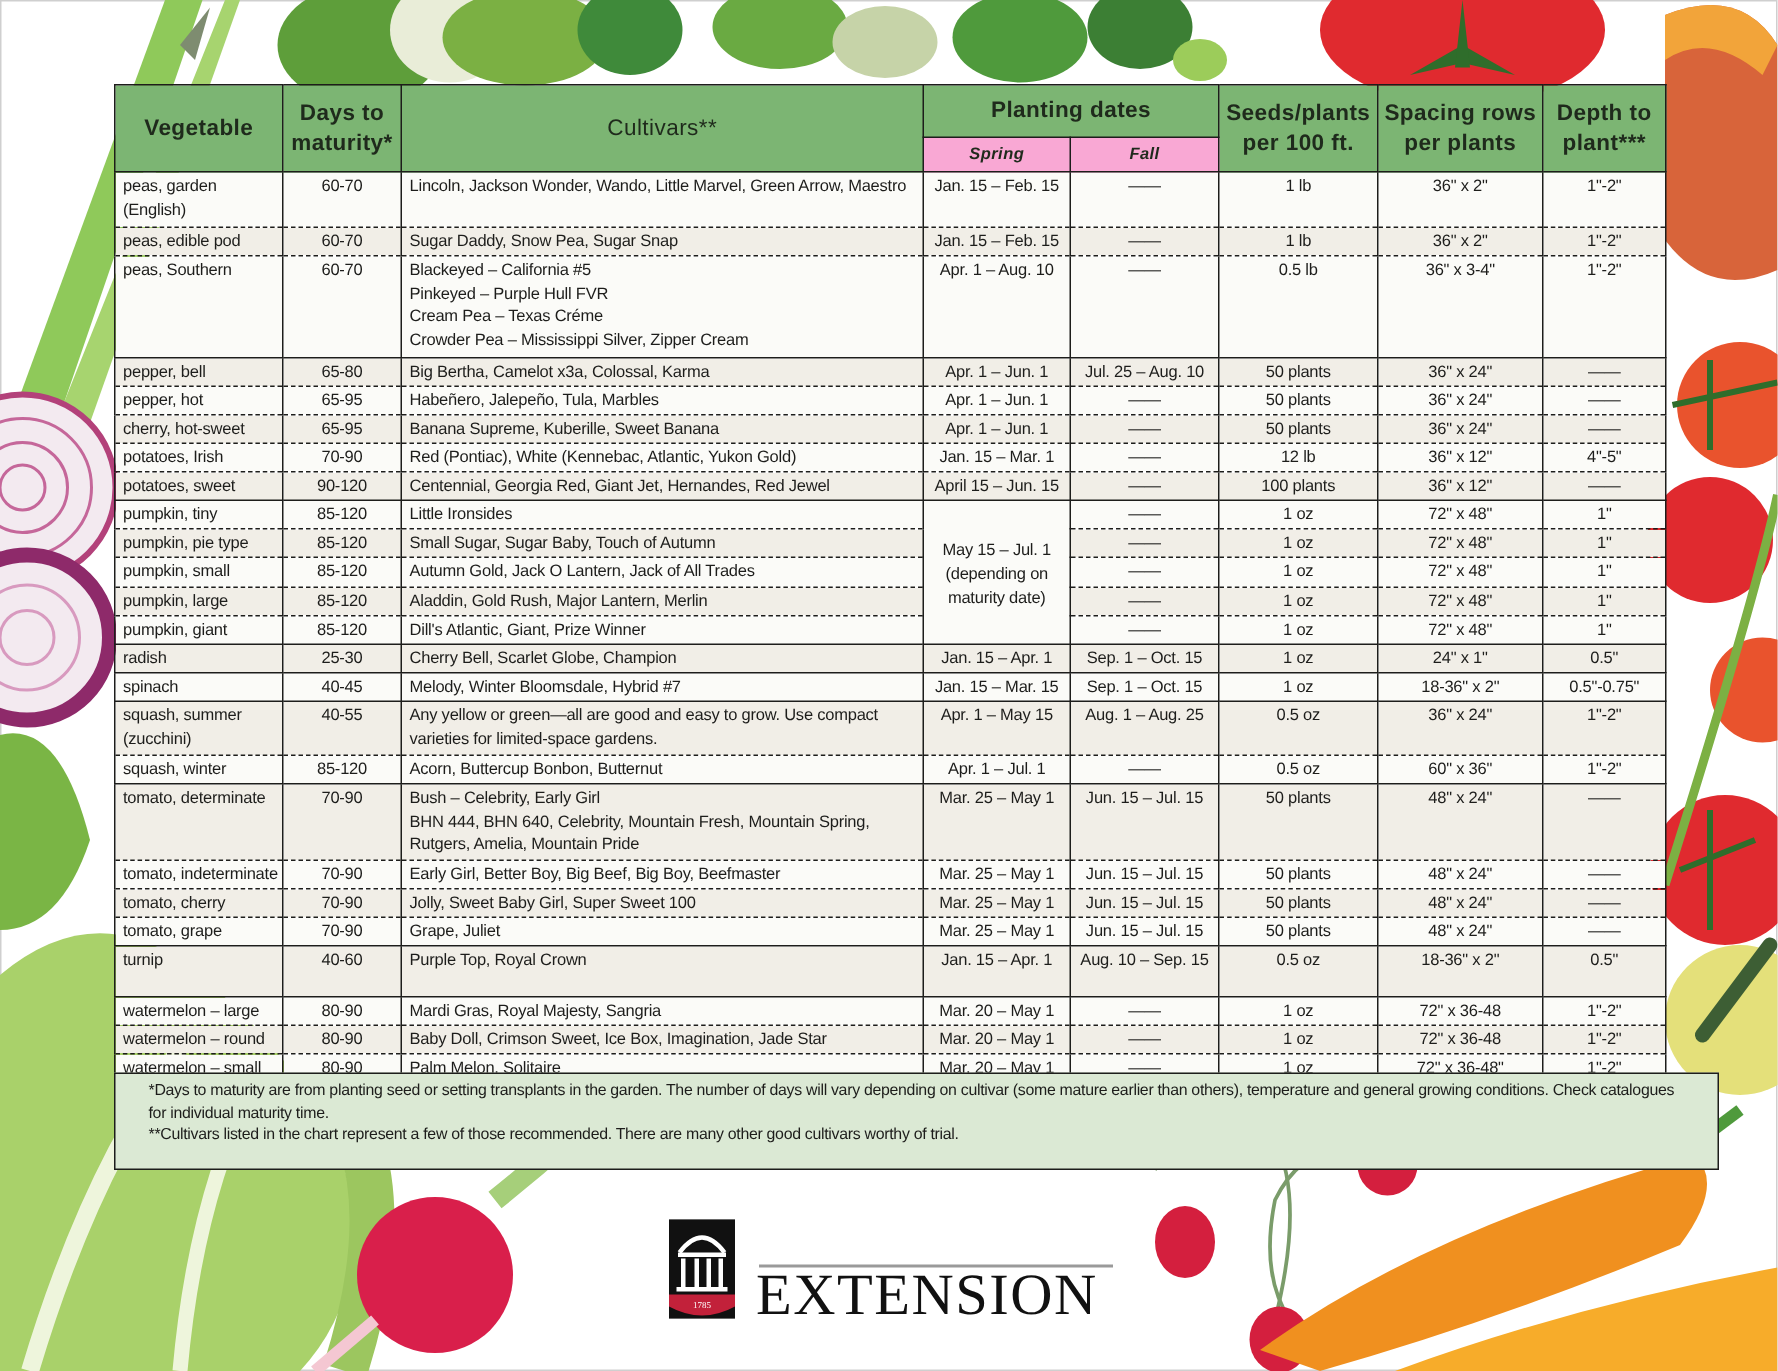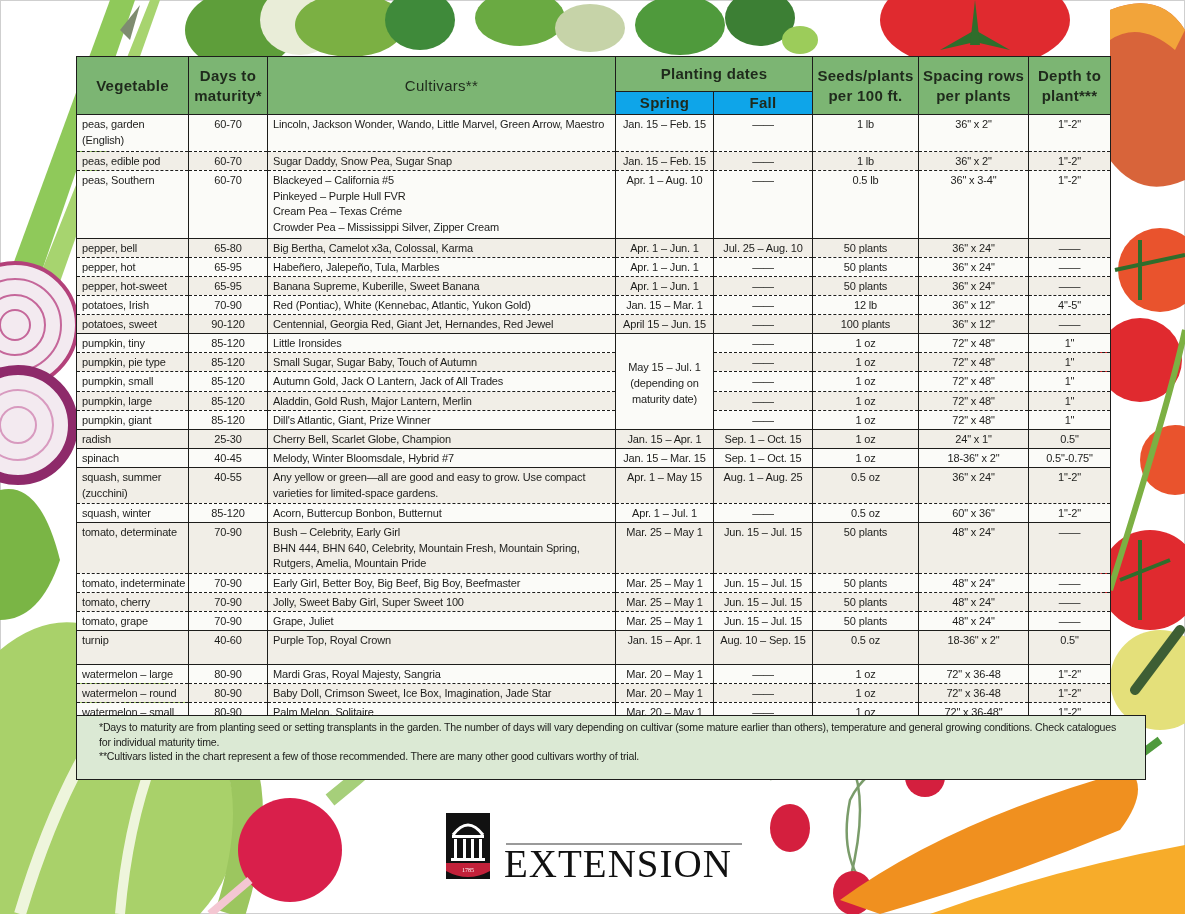--- a/index.html
+++ b/index.html
@@ -15,21 +15,21 @@
   table.grid {
     border-collapse: collapse; width: 1034px; table-layout: fixed;
     font-family: "Liberation Sans Narrow", "Liberation Sans", sans-serif;
     font-size: 11px; color: #1d1d1b;
   }
   table.grid th {
     background: #7cb573; color: #1f2a1c; font-weight: bold;
     border: 1.5px solid #1d1d1b; font-size: 15px; line-height: 20px;
     letter-spacing: 0.3px; padding: 0;
   }
-  table.grid th.sub { background: #0ea5e9; font-size: 15px; height: 22px; }
+  table.grid th.sub { background: #f9a8d4; font-size: 11px; height: 22px; font-style: italic; }
   table.grid td {
     border-left: 1.5px solid #1d1d1b; border-right: 1.5px solid #1d1d1b;
     border-bottom: 1px dashed #1d1d1b;
     padding: 2px 5px 0 5px; vertical-align: top; line-height: 15.6px;
     letter-spacing: -0.15px; white-space: nowrap; overflow: hidden;
   }
   table.grid td.c { text-align: center; }
   table.grid tr.shade td { background: #f1eee7; }
   table.grid tr.plain td { background: #fbfbf8; }
   table.grid tr.solid td { border-bottom: 1.5px solid #1d1d1b; }
@@ -197,21 +197,21 @@
         <td class="c">65-95</td>
         <td>Habeñero, Jalepeño, Tula, Marbles</td>
         <td class="c">Apr. 1 – Jun. 1</td>
         <td class="c">——</td>
         <td class="c">50 plants</td>
         <td class="c">36" x 24"</td>
         <td class="c">——</td>
       </tr>
 
       <tr class="shade" style="height:19px">
-        <td>pepper, hot-sweet</td>
+        <td>cherry, hot-sweet</td>
         <td class="c">65-95</td>
         <td>Banana Supreme, Kuberille, Sweet Banana</td>
         <td class="c">Apr. 1 – Jun. 1</td>
         <td class="c">——</td>
         <td class="c">50 plants</td>
         <td class="c">36" x 24"</td>
         <td class="c">——</td>
       </tr>
 
       <tr class="plain" style="height:19px">

